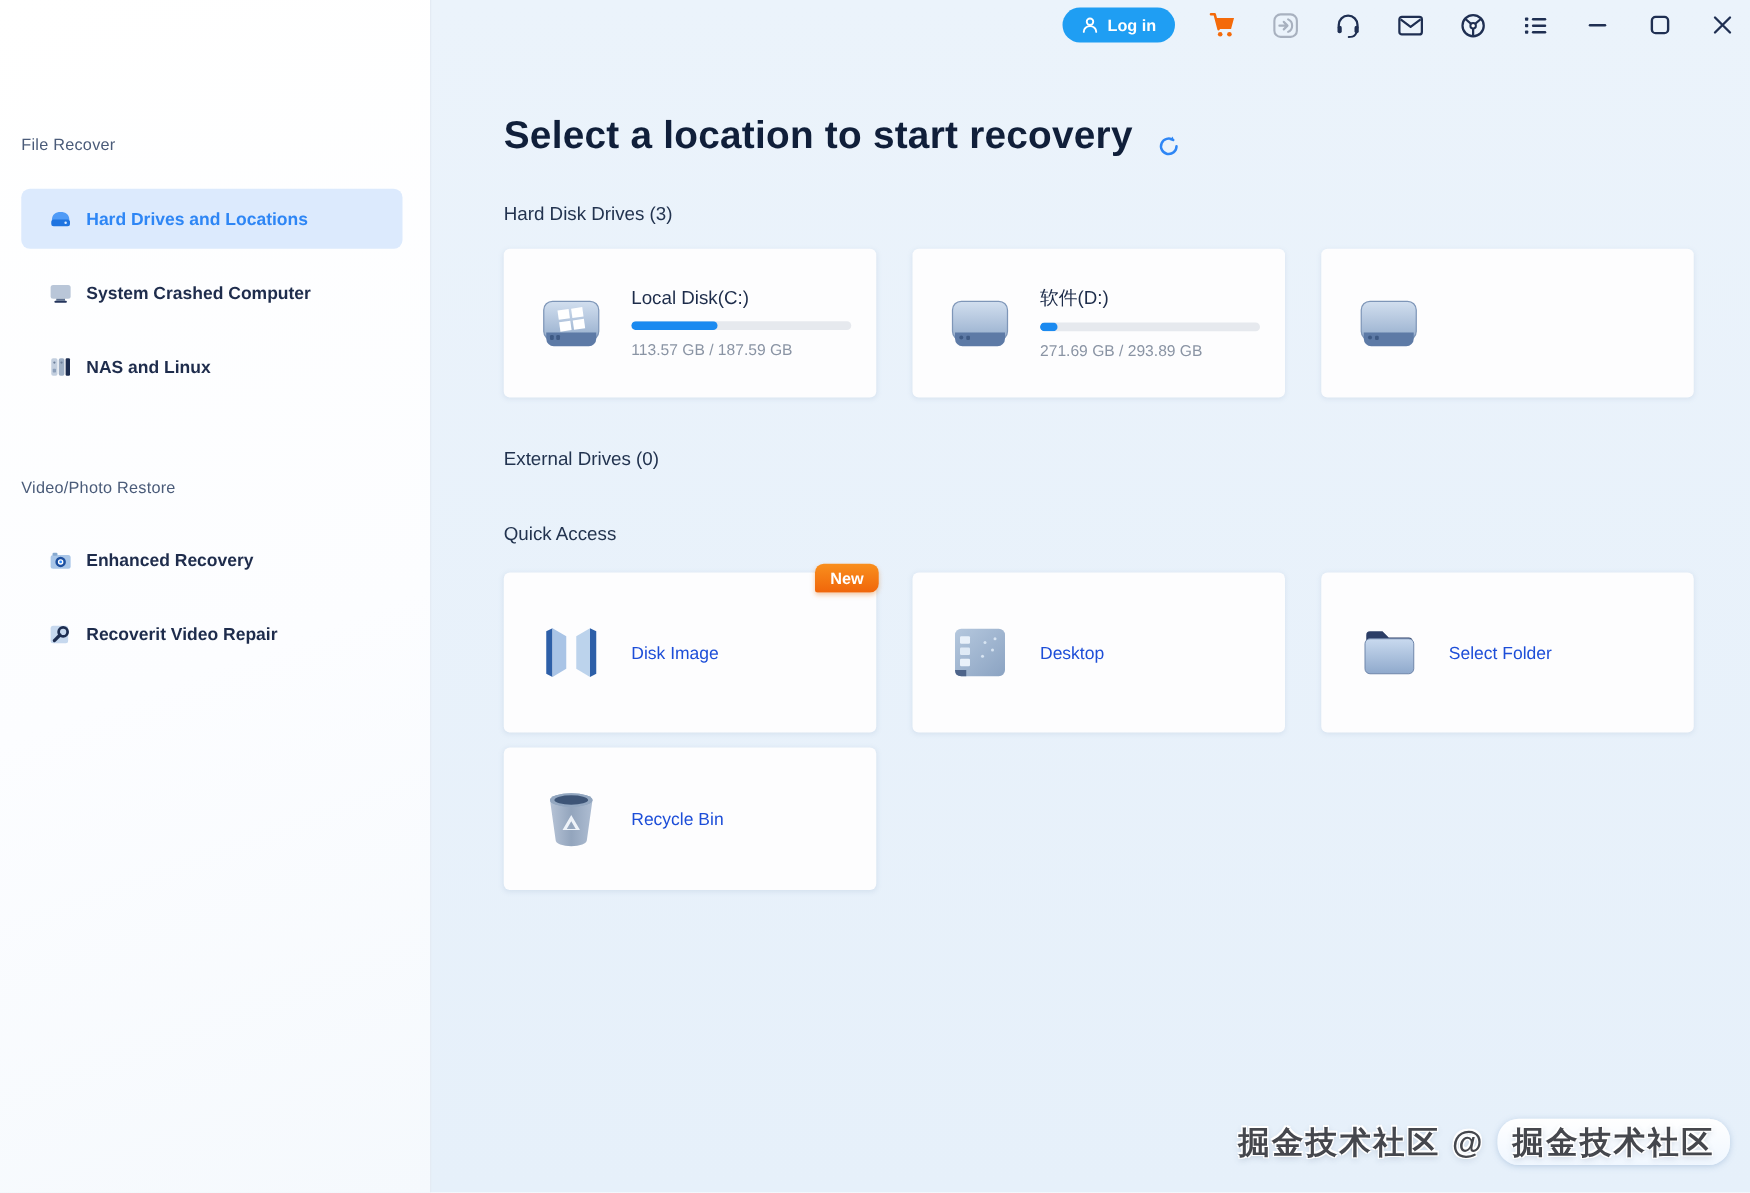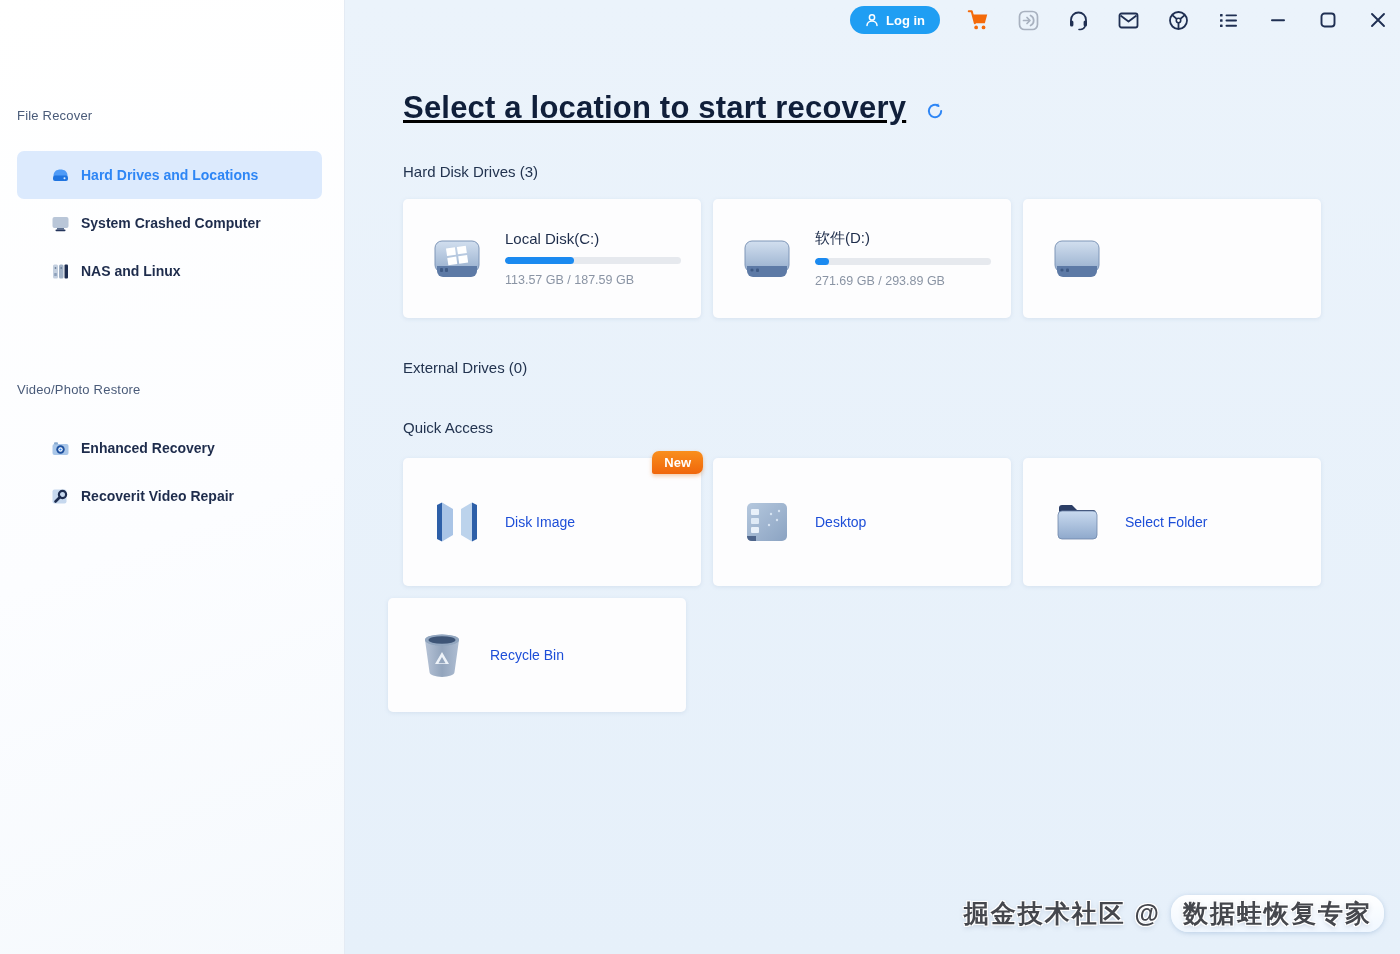--- a/index.html
+++ b/index.html
@@ -15,60 +15,60 @@
   .logo { width:28px; height:28px; flex:0 0 28px; }
   .brand-name { margin-left:11px; font-size:14px; color:#1e2c4c; }
 
   .side-label { position:absolute; left:17px; font-size:13px; color:#4a5b79; letter-spacing:.2px; }
   .label-file { top:108px; }
   .label-video { top:382px; }
 
   .nav-group { position:absolute; left:17px; right:22px; }
   .group-file { top:151px; }
   .group-video { top:424px; }
-  .nav-item { height:48px; display:flex; align-items:center;
-    padding-left:33px; border-radius:7px; cursor:pointer; }
+  .nav-item { height:48px; margin-bottom:11px; display:flex; align-items:center;
+    padding-left:21px; border-radius:7px; cursor:pointer; }
   .nav-item.selected { background:#dceafd; }
   .nav-icon { width:20px; height:20px; display:flex; align-items:center; justify-content:center; }
   .nav-text { margin-left:11px; font-size:14px; font-weight:700; color:#1e2c4c; }
   .nav-item.selected .nav-text { color:#2e86f5; }
 
   
   .topbar { position:absolute; top:0; right:10px; height:40px; display:flex;
     align-items:center; gap:26px; z-index:6; }
   .login-btn { height:28px; padding:0 15px; border-radius:14px; border:none;
     background:#1f9ef3; color:#fff; font-size:13px; font-weight:700;
     display:flex; align-items:center; gap:7px; cursor:pointer;
     font-family:"Liberation Sans","DejaVu Sans",sans-serif; }
   .tb-icon { width:24px; height:24px; display:flex; align-items:center;
     justify-content:center; cursor:pointer; background:none; border:none; }
 
   
   .main { position:absolute; left:345px; top:0; right:0; bottom:0; }
-  .page-title-row { position:absolute; left:58px; top:90px; display:flex; align-items:center;text-decoration:underline; }
+  .page-title-row { position:absolute; left:58px; top:90px; display:flex; align-items:flex-end; }
   .page-title { font-size:31px; font-weight:700; color:#101f3a; letter-spacing:.2px; }
   .refresh-btn { margin-left:20px; margin-top:6px; width:18px; height:18px;
     background:none; border:none; cursor:pointer; padding:0; }
 
   .section-label { position:absolute; left:58px; font-size:15px; color:#22334f; }
   .label-hdd { top:163px; }
   .label-ext { top:359px; }
   .label-qa  { top:419px; }
 
   .grid { position:absolute; left:58px; display:grid;
-    grid-template-columns:repeat(3,298px); column-gap:12px; }
+    grid-template-columns:repeat(3,298px); column-gap:29px; }
   .grid-drives { top:199px; }
   .grid-qa { top:458px; }
 
   .card { background:#fdfdfe; border-radius:5px;
     box-shadow:0 1px 4px rgba(130,155,190,.18); cursor:pointer;
     display:flex; align-items:center; padding-left:28px; position:relative; }
   .drive-card { height:119px; }
   .qa-card { height:128px; }
-  .recycle-card { position:absolute; left:43px; top:598px; width:298px; height:114px; }
+  .recycle-card { position:absolute; left:58px; top:598px; width:298px; height:114px; }
 
   .drive-info { margin-left:22px; }
   .drive-name { font-size:15px; color:#1d2c4a; margin-bottom:10px; }
   .progress-track { width:176px; height:7px; border-radius:4px; background:#e6e9ee;
     overflow:hidden; margin-bottom:9px; }
   .progress-fill { height:100%; border-radius:4px; background:#1b8af0; }
   .drive-capacity { font-size:12.5px; color:#8a94a4; }
 
   .qa-label { margin-left:22px; font-size:14px; color:#1d4ed8; }
   .new-badge { position:absolute; top:-7px; right:-2px; background:linear-gradient(#f98f1d,#f0660a);
@@ -380,15 +380,15 @@
       <ellipse cx="26" cy="10" rx="17" ry="5.5" fill="#8fa3bc"></ellipse>
       <ellipse cx="26" cy="10" rx="17" ry="5.5" fill="#93a7c0"></ellipse>
       <ellipse cx="26" cy="10" rx="13.5" ry="3.8" fill="#3e5577"></ellipse>
       <path d="M26 22 l7 12 h-14 Z M26 27 l3.6 6.2 h-7.2 Z" fill="#eef3f9" fill-rule="evenodd"></path>
     </svg>
     <span class="qa-label">Recycle Bin</span>
   </div>
 
   <div class="watermark">
     <span>掘金技术社区 @</span>
-    <span class="pill">数据蛙恢复专家</span>
+    <span class="pill">掘金技术社区</span>
   </div>
 </div>
 
 </body></html>

